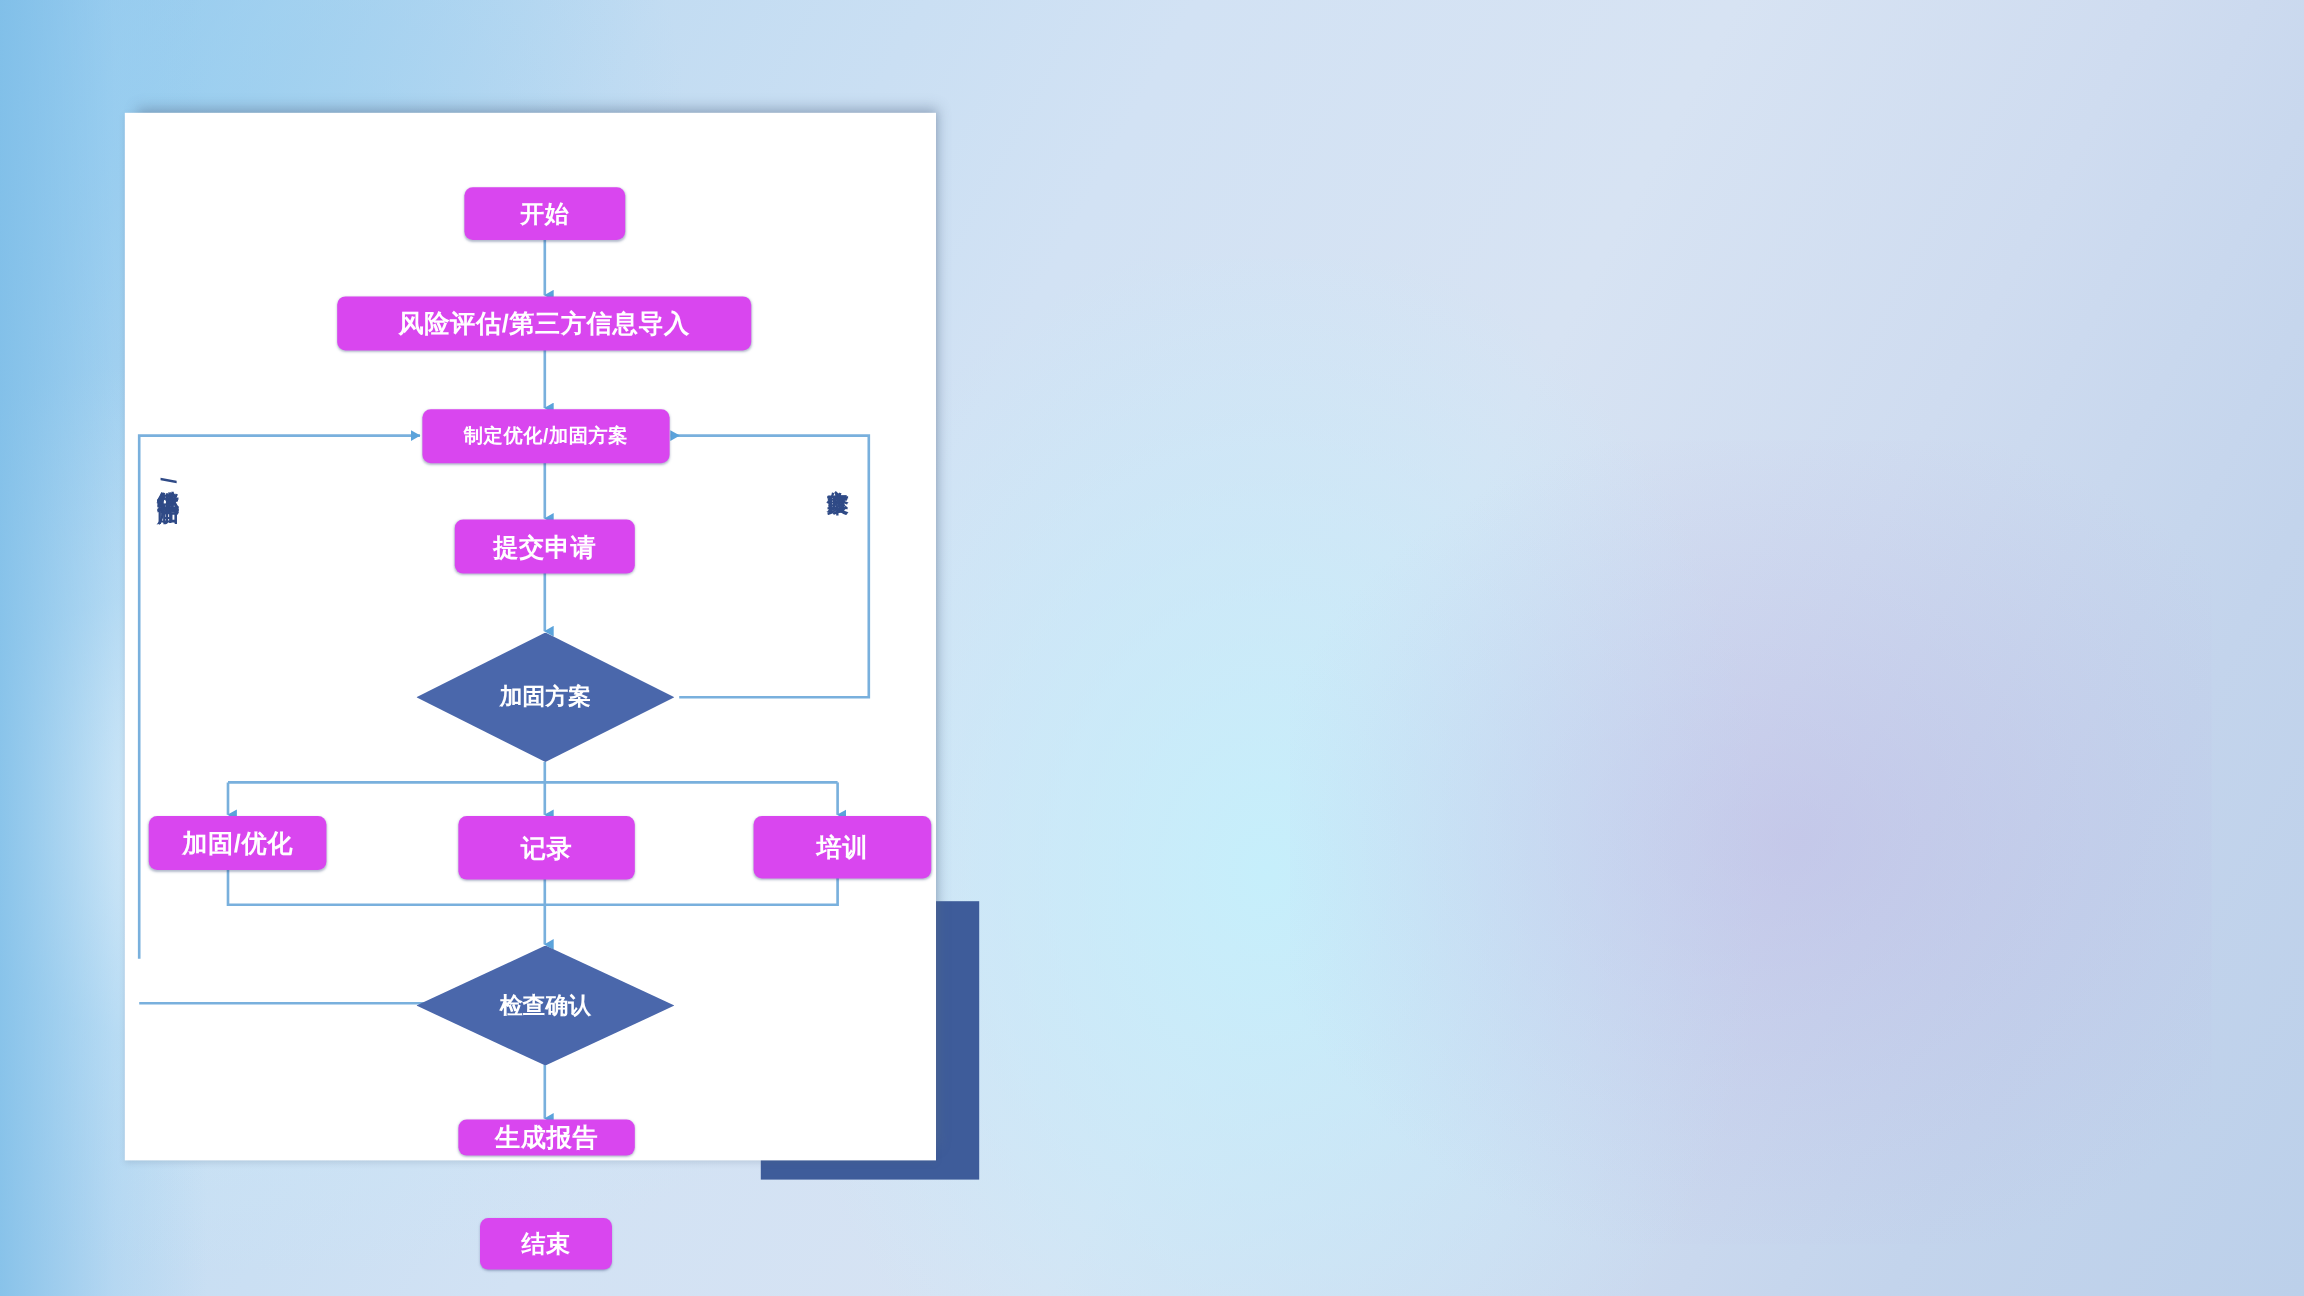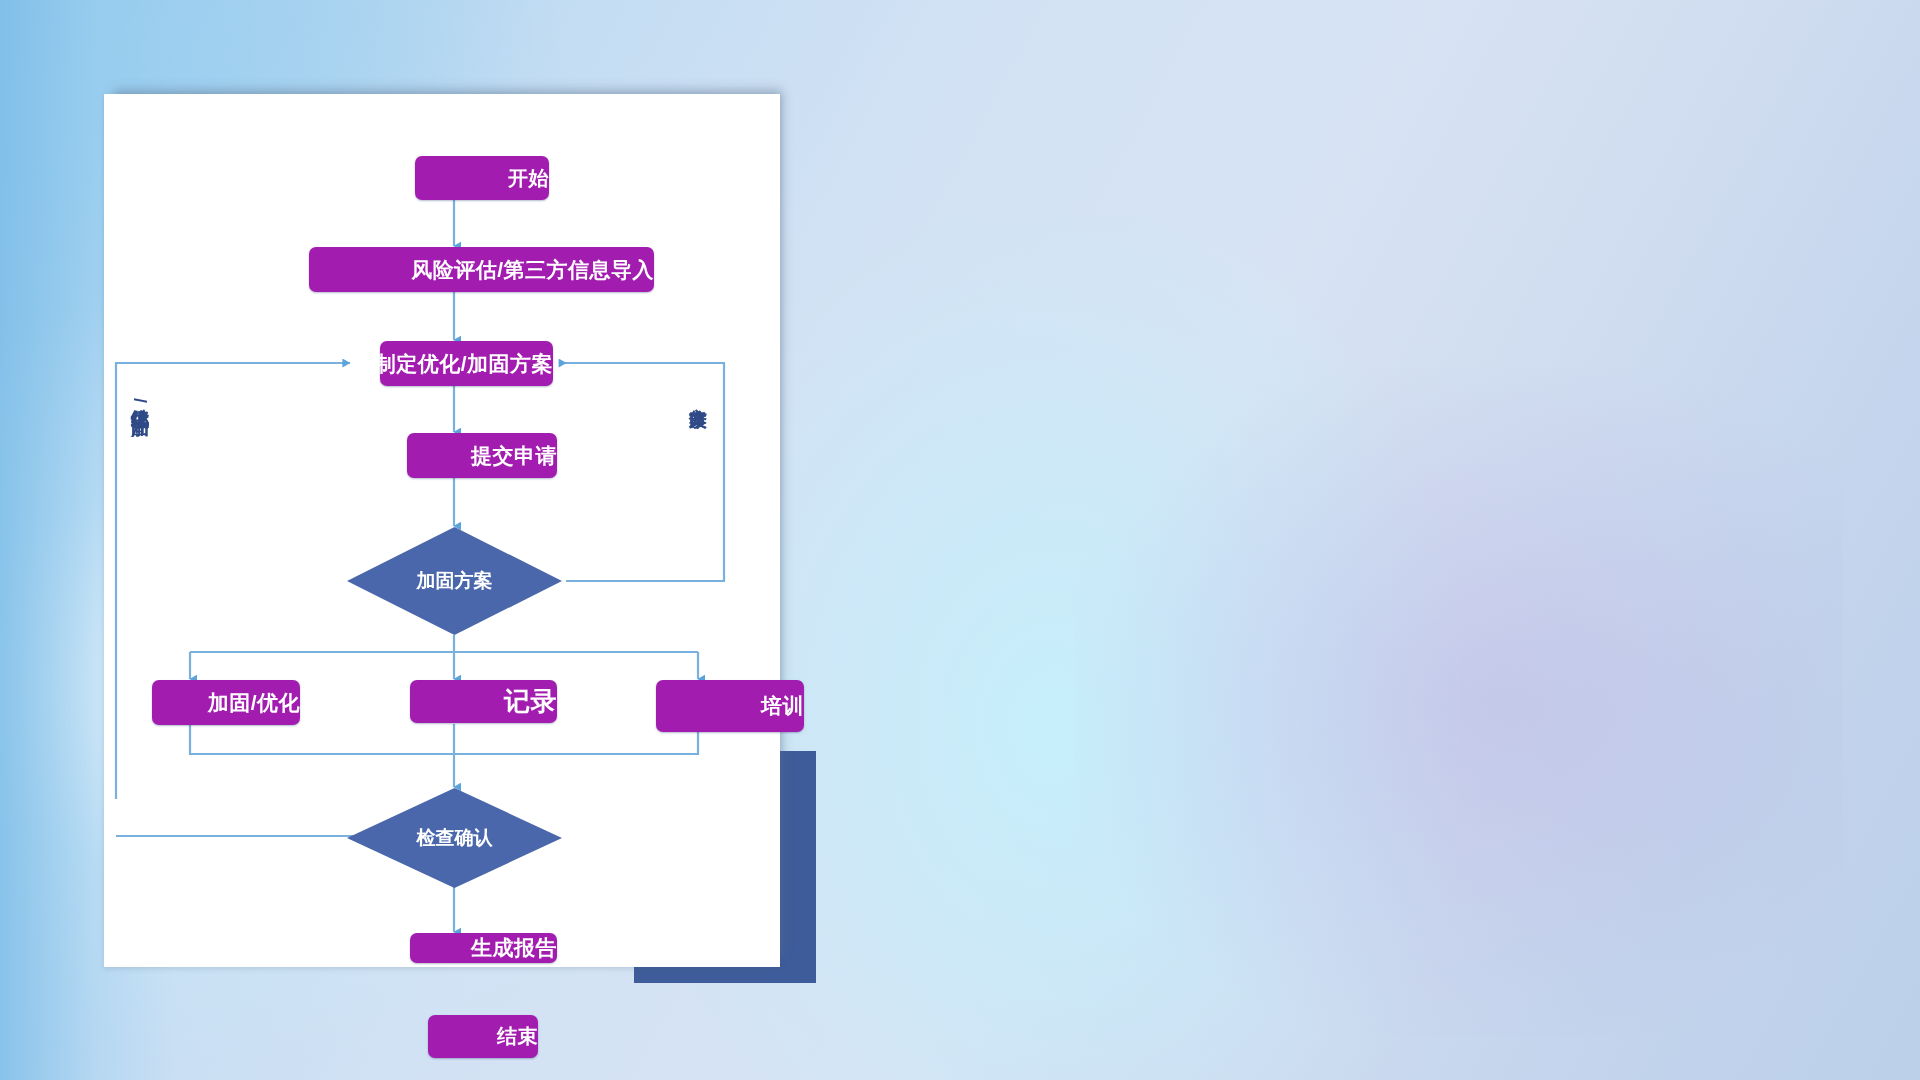--- a/index.html
+++ b/index.html
@@ -46,27 +46,26 @@
     position:absolute;left:104px;top:94px;width:676px;height:873px;
     background:#ffffff;
     box-shadow:6px -8px 10px -4px rgba(90,110,140,.45),
                0 2px 5px rgba(80,100,130,.18);
   }
   .flow{position:absolute;left:0;top:0;width:676px;height:873px;}
   .flow svg{position:absolute;left:0;top:0;}
 
   .node{
     position:absolute;
-    display:flex;align-items:center;justify-content:flex-end;
-    background:#a21caf;border-radius:7px;
+    display:flex;align-items:center;justify-content:center;
+    background:#d946ef;border-radius:7px;
     color:#ffffff;font-weight:bold;
     letter-spacing:.5px;
     box-shadow:0 1px 2px rgba(40,60,110,.35);
     white-space:nowrap;
-    margin-left:28px;
   }
   .diamond{
     position:absolute;
     display:flex;align-items:center;justify-content:center;
     color:#ffffff;font-weight:bold;white-space:nowrap;
   }
   .diamond .dshape{
     position:absolute;inset:0;background:#4a67ab;
     clip-path:polygon(50% 0,100% 50%,50% 100%,0 50%);
   }
@@ -177,38 +176,38 @@
       </svg>
 
       <div class="node" style="left:283px;top:62px;width:134px;height:44px;font-size:20px;">
         <span>开始</span>
       </div>
 
       <div class="node" style="left:177px;top:153px;width:345px;height:45px;font-size:21px;">
         <span>风险评估/第三方信息导入</span>
       </div>
 
-      <div class="node" style="left:248px;top:247px;width:173px;height:45px;font-size:21px;">
+      <div class="node" style="left:248px;top:247px;width:206px;height:45px;font-size:16px;">
         <span>制定优化/加固方案</span>
       </div>
 
       <div class="node" style="left:275px;top:339px;width:150px;height:45px;font-size:21px;">
         <span>提交申请</span>
       </div>
 
       <div class="diamond" style="left:243px;top:433px;width:215px;height:108px;font-size:19px;">
         <div class="dshape"></div>
         <span>加固方案</span>
       </div>
 
       <div class="node" style="left:20px;top:586px;width:148px;height:45px;font-size:21px;">
         <span>加固/优化</span>
       </div>
 
-      <div class="node" style="left:278px;top:586px;width:147px;height:43px;font-size:26px;">
+      <div class="node" style="left:278px;top:586px;width:147px;height:53px;font-size:21px;">
         <span>记录</span>
       </div>
 
       <div class="node" style="left:524px;top:586px;width:148px;height:52px;font-size:21px;">
         <span>培训</span>
       </div>
 
       <div class="diamond" style="left:243px;top:694px;width:215px;height:100px;font-size:19px;">
         <div class="dshape"></div>
         <span>检查确认</span>

